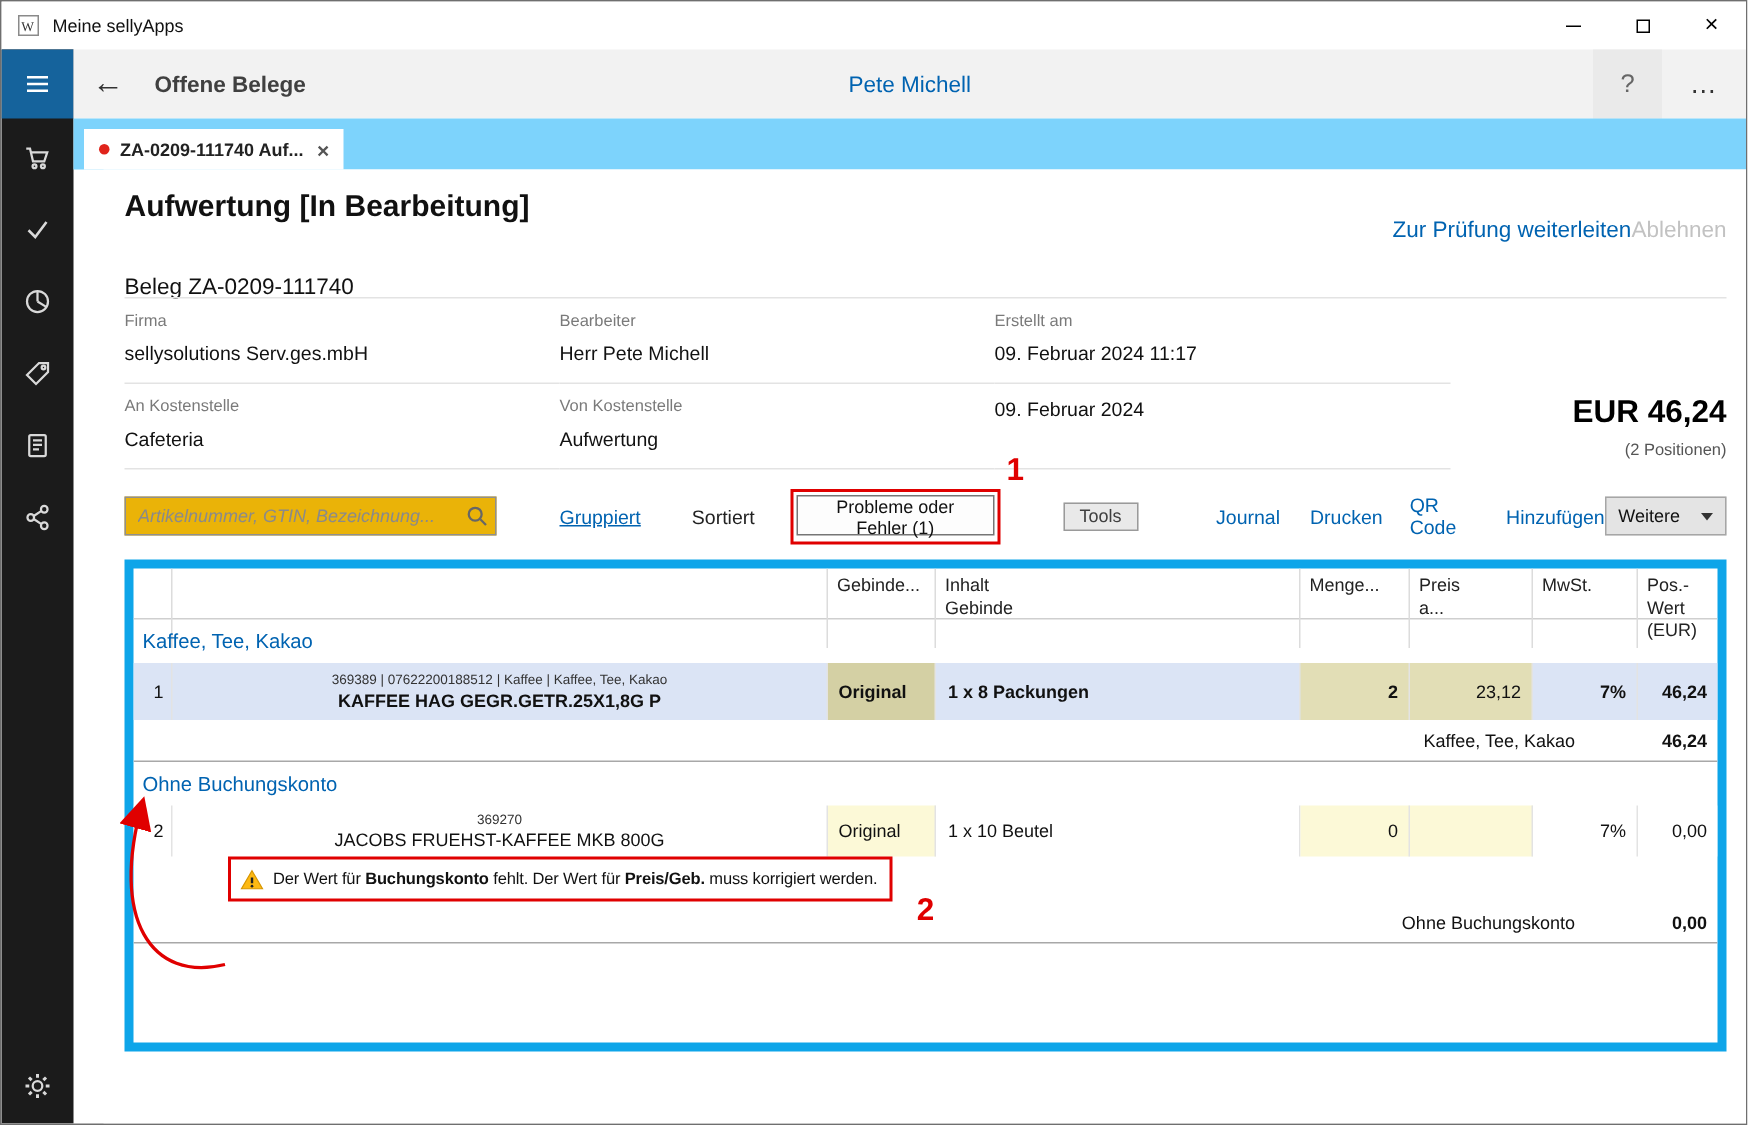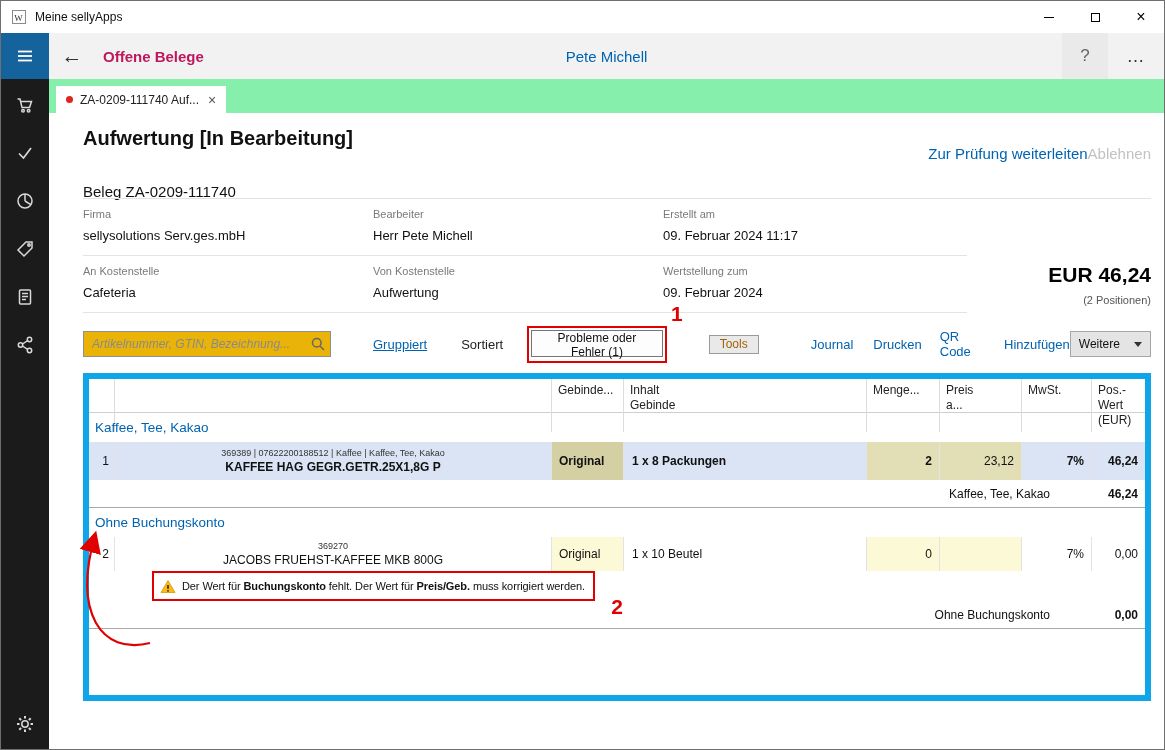--- a/index.html
+++ b/index.html
@@ -21,28 +21,28 @@
   
   .sidebar { position:absolute; left:0; top:32px; width:48px; bottom:0; background:#1b1b1b; }
   .hamburger { height:46px; background:#15639c; display:flex; align-items:center; justify-content:center; cursor:pointer; }
   .navicons { margin-top:2px; }
   .navitem { height:48px; display:flex; align-items:center; justify-content:center; cursor:pointer; }
   .gearitem { position:absolute; bottom:2px; left:0; width:48px; height:46px; display:flex; align-items:center; justify-content:center; cursor:pointer; }
 
   
   .appheader { position:absolute; left:48px; top:32px; right:0; height:46px; background:#f2f2f2; display:flex; align-items:center; }
   .backbtn { width:46px; height:46px; display:flex; align-items:center; justify-content:center; font-size:21px; color:#333; cursor:pointer; }
-  .htitle { font-size:15px; font-weight:bold; color:#be185d; margin-left:8px; }
+  .htitle { font-size:15px; font-weight:bold; color:#404040; margin-left:8px; }
   .huser { position:absolute; left:0; right:0; text-align:center; font-size:15px; color:#0063b1; cursor:pointer; pointer-events:none; }
   .hright { margin-left:auto; display:flex; height:46px; position:relative; }
   .helpbtn { width:46px; height:46px; background:#eaeaea; display:flex; align-items:center; justify-content:center; font-size:17px; color:#666; cursor:pointer; }
   .morebtn { width:56px; height:46px; display:flex; align-items:center; justify-content:center; font-size:18px; color:#333; cursor:pointer; letter-spacing:1px; }
 
   
-  .tabstrip { position:absolute; left:48px; top:78px; right:0; height:34px; background:#86efac; display:flex; align-items:flex-end; }
+  .tabstrip { position:absolute; left:48px; top:78px; right:0; height:34px; background:#7dd3fc; display:flex; align-items:flex-end;font-weight:bold; }
   .tab { height:27px; margin-left:7px; background:#fff; display:flex; align-items:center; padding:0 10px; font-size:12px; color:#222; cursor:pointer; }
   .tabdot { width:7px; height:7px; border-radius:50%; background:#e0241b; margin-right:7px; }
   .tabclose { margin-left:9px; font-size:14px; color:#555; cursor:pointer; }
 
   
   .content { position:absolute; left:48px; top:112px; right:0; bottom:0; background:#fff;margin-left:20px; }
 
   .doctitle { position:absolute; top:14px; left:14px; font-size:20px; font-weight:bold; color:#111; }
   .docsubtitle { position:absolute; top:70px; left:14px; font-size:15px; color:#111; }
   .docactions { position:absolute; top:32px; right:13px; display:flex; font-size:15px; }
@@ -63,21 +63,21 @@
   .toolbar { position:absolute; top:216px; left:14px; right:13px; height:30px; display:flex; align-items:center; font-size:13px; }
   .searchwrap { position:relative; width:248px; height:26px; flex:none; }
   .searchinput { width:100%; height:100%; border:1px solid #8f8f8f; background:#eab308; padding:0 26px 0 8px; font-size:12px; font-style:italic; color:#444; font-family:inherit; }
   .searchinput::placeholder { color:#8a8a8a; font-style:italic; opacity:1; }
   .searchicon { position:absolute; right:5px; top:5px; pointer-events:none; }
   .tlink { color:#0063b1; cursor:pointer; }
   .grouped { margin-left:42px; text-decoration:underline; }
   .sorted { margin-left:34px; color:#222; cursor:pointer; }
   .pbwrap { position:relative; margin-left:28px; display:inline-block; }
   .problemsbtn { height:27px; padding:0 9px; background:#fdfdfd; border:1px solid #767676; font-size:12px; font-family:inherit; color:#111; cursor:pointer; }
-  .toolsbtn { margin-left:46px; height:19px; padding:0 10px; background:#e9e9e9; border:1px solid #9a9a9a; font-size:12px; font-family:inherit; color:#a16207; cursor:pointer; }
+  .toolsbtn { margin-left:46px; height:19px; padding:0 10px; background:#e9e9e9; border:1px solid #9a9a9a; font-size:12px; font-family:inherit; color:#404040; cursor:pointer; }
   .journal { margin-left:52px; } .drucken { margin-left:20px; } .qrcode { margin-left:18px; } .hinzufuegen { margin-left:18px; }
   .weitere { margin-left:auto; width:92px; height:26px; background:#e4e4e4; border:1px solid #a6a6a6; display:flex; align-items:center; justify-content:space-between; padding:0 8px; font-size:12px; color:#111; cursor:pointer; }
   .chev { width:0; height:0; border-left:4px solid transparent; border-right:4px solid transparent; border-top:5px solid #333; }
 
   
   .ann-rect { position:absolute; inset:-4px; border:2px solid #e00000; pointer-events:none; }
   .ann-num { position:absolute; color:#e00000; font-size:21px; font-weight:bold; pointer-events:none; }
   .ann-num.n1 { top:-28px; right:-20px; }
   .ann-num.n2 { right:-30px; bottom:-20px; }
   .annarrow { position:absolute; left:6px; top:408px; pointer-events:none; }
@@ -272,21 +272,20 @@
       </div>
       <div class="field">
         <div class="flabel">An Kostenstelle</div>
         <div class="fvalue">Cafeteria</div>
       </div>
       <div class="field">
         <div class="flabel">Von Kostenstelle</div>
         <div class="fvalue">Aufwertung</div>
       </div>
       <div class="field">
-        <div class="flabel">Wertstellung zum</div>
         <div class="fvalue">09. Februar 2024</div>
       </div>
     </div>
 
     <div class="total">
       <div class="totalamount">EUR 46,24</div>
       <div class="totalpos">(2 Positionen)</div>
     </div>
 
     <div class="toolbar">

